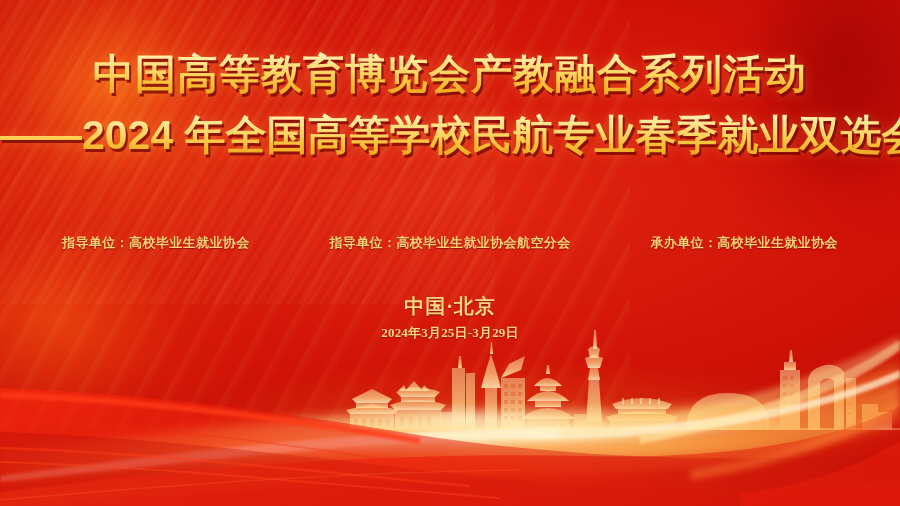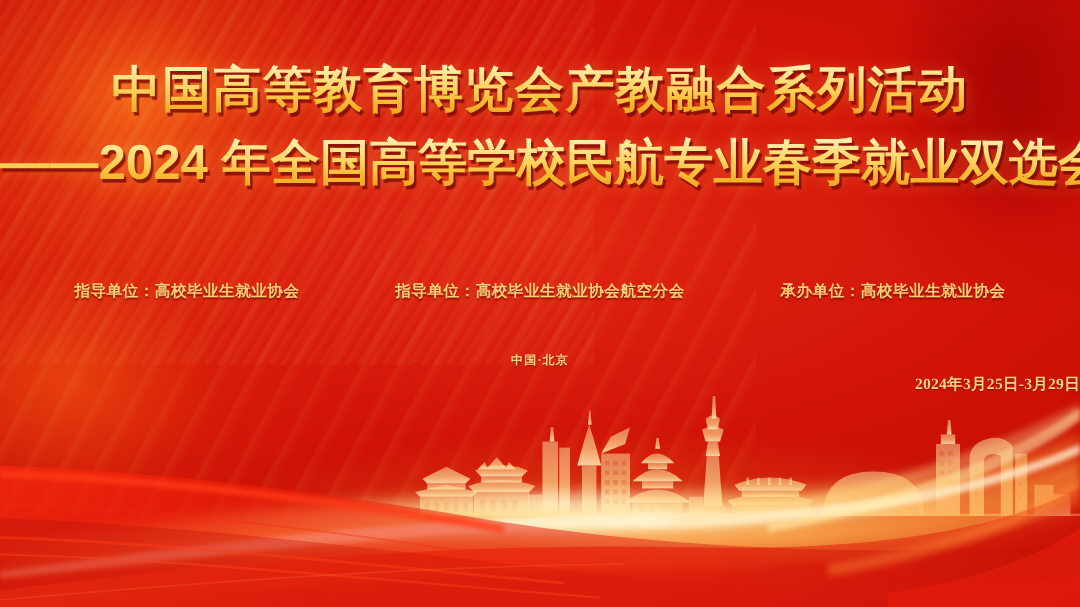--- a/index.html
+++ b/index.html
@@ -120,35 +120,34 @@
     text-shadow:0 1px 1px rgba(110,8,4,.65);
     white-space:nowrap;
   }
 
   .place-block{
     position:absolute;left:0;right:0;top:293px;
     text-align:center;
   }
   .place{
     font-family:"Liberation Serif", serif;
-    font-size:10px;
+    font-size:20px;
     font-weight:bold;
     color:#f9d783;
     letter-spacing:1px;
     text-shadow:0 1px 1px rgba(110,8,4,.6);
     margin-bottom:4px;
   }
   .dates{
     font-family:"Liberation Serif", serif;
     font-size:13px;
     font-weight:bold;
     color:#f9d783;
     letter-spacing:.2px;
     text-shadow:0 1px 1px rgba(110,8,4,.6);
-    text-align:right;
   }
 </style>
 </head>
 <body>
 
 <div id="banner">
 
   <div class="bg-base"></div>
   <div class="bg-orange-tl"></div>
   <div class="bg-orange-bl"></div>

